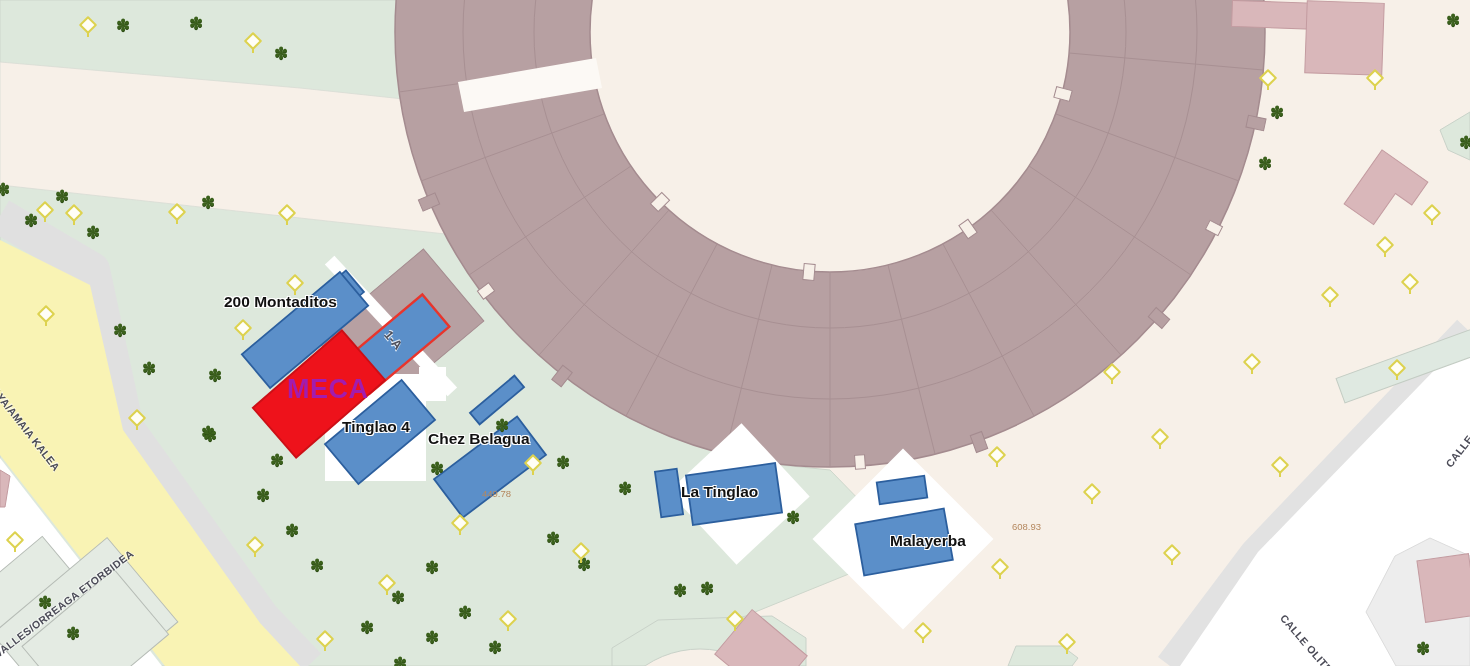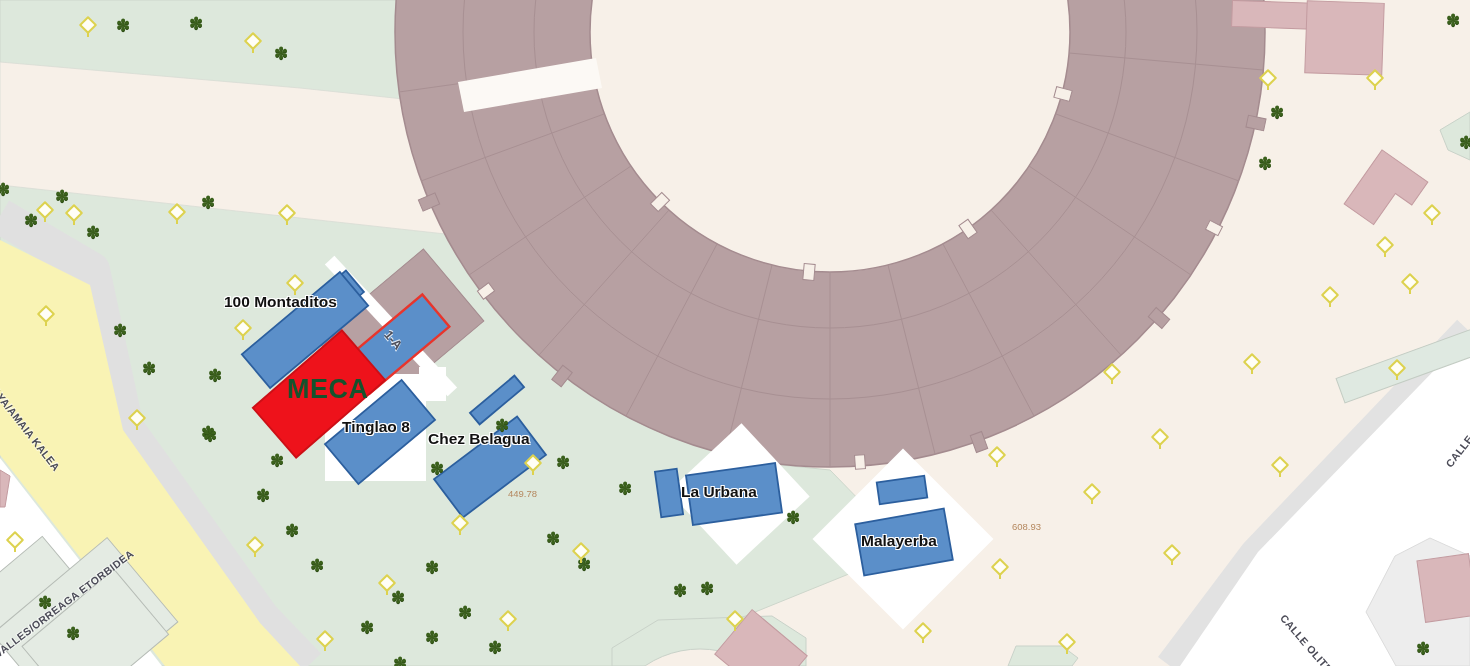--- a/index.html
+++ b/index.html
@@ -9,21 +9,21 @@
   .layer{position:absolute;left:0;top:0;width:100%;height:100%;}
   
   .tree{position:absolute;font-size:17px;line-height:1;color:#3b611c;
         text-shadow:0 1px 0 #2c4a14;transform:translate(-50%,-50%);}
   .lamp{position:absolute;width:9px;height:9px;background:#fffef6;border:2px solid #ddd24f;
         transform:translate(-50%,-50%) rotate(45deg);border-radius:1px;}
   .stem{position:absolute;width:2px;height:6px;background:#ddd24f;transform:translate(-50%,0);}
   
   .lbl{position:absolute;white-space:nowrap;font-weight:bold;color:#111;font-size:15.5px;
        text-shadow:-1px -1px 0 #fff,1px -1px 0 #fff,-1px 1px 0 #fff,1px 1px 0 #fff;}
-  .lbl-meca{position:absolute;white-space:nowrap;font-weight:bold;color:#14532d;font-size:27px;
+  .lbl-meca{position:absolute;white-space:nowrap;font-weight:bold;color:#a21caf;font-size:27px;
        letter-spacing:.5px;text-shadow:none;}
   .street{position:absolute;white-space:nowrap;font-weight:bold;color:#4b4b57;font-size:10.5px;
        letter-spacing:.4px;transform-origin:left top;
        text-shadow:-1px -1px 0 rgba(255,255,255,.65),1px 1px 0 rgba(255,255,255,.65);}
   .elev{position:absolute;white-space:nowrap;color:#b5885f;font-size:9.5px;}
   .parcel{position:absolute;white-space:nowrap;font-weight:bold;color:#4f4f5a;font-size:12.5px;
        transform:rotate(50deg);transform-origin:left top;
        text-shadow:-1px -1px 0 rgba(255,255,255,.8),1px 1px 0 rgba(255,255,255,.8);}
 </style>
 </head>
@@ -243,30 +243,30 @@
       <div class="stem" style="left: 1432px; top: 219px;"></div>
       <div class="lamp" style="left: 1385px; top: 245px;"></div>
       <div class="stem" style="left: 1385px; top: 251px;"></div>
       <div class="lamp" style="left: 1410px; top: 282px;"></div>
       <div class="stem" style="left: 1410px; top: 288px;"></div>
       <div class="lamp" style="left: 1330px; top: 295px;"></div>
       <div class="stem" style="left: 1330px; top: 301px;"></div>
     </div>
 
   <div class="layer">
-    <div class="lbl" style="left:224px;top:293px;">100 Montaditos</div>
+    <div class="lbl" style="left:224px;top:293px;">200 Montaditos</div>
     <div class="lbl-meca" style="left:287px;top:374px;">MECA</div>
-    <div class="lbl" style="left:342px;top:418px;">Tinglao 8</div>
+    <div class="lbl" style="left:342px;top:418px;">Tinglao 4</div>
     <div class="lbl" style="left:428px;top:430px;">Chez Belagua</div>
-    <div class="lbl" style="left:681px;top:483px;">La Urbana</div>
-    <div class="lbl" style="left:861px;top:532px;">Malayerba</div>
+    <div class="lbl" style="left:681px;top:483px;">La Tinglao</div>
+    <div class="lbl" style="left:890px;top:532px;">Malayerba</div>
 
     <div class="parcel" style="left:392px;top:328px;">1-A</div>
 
     <div class="street" style="left:-6px;top:378px;transform:rotate(52deg);">MAYA/AMAIA KALEA</div>
     <div class="street" style="left:-8px;top:650px;transform:rotate(-37deg);">VALLES/ORREAGA ETORBIDEA</div>
     <div class="street" style="left:1443px;top:462px;transform:rotate(-52deg);">CALLE</div>
     <div class="street" style="left:1287px;top:612px;transform:rotate(49deg);">CALLE OLITE</div>
 
-    <div class="elev" style="left:482px;top:488px;margin-left:26px;">449.78</div>
+    <div class="elev" style="left:482px;top:488px;">449.78</div>
     <div class="elev" style="left:1012px;top:521px;">608.93</div>
   </div>
 </div>
 
 </body></html>

